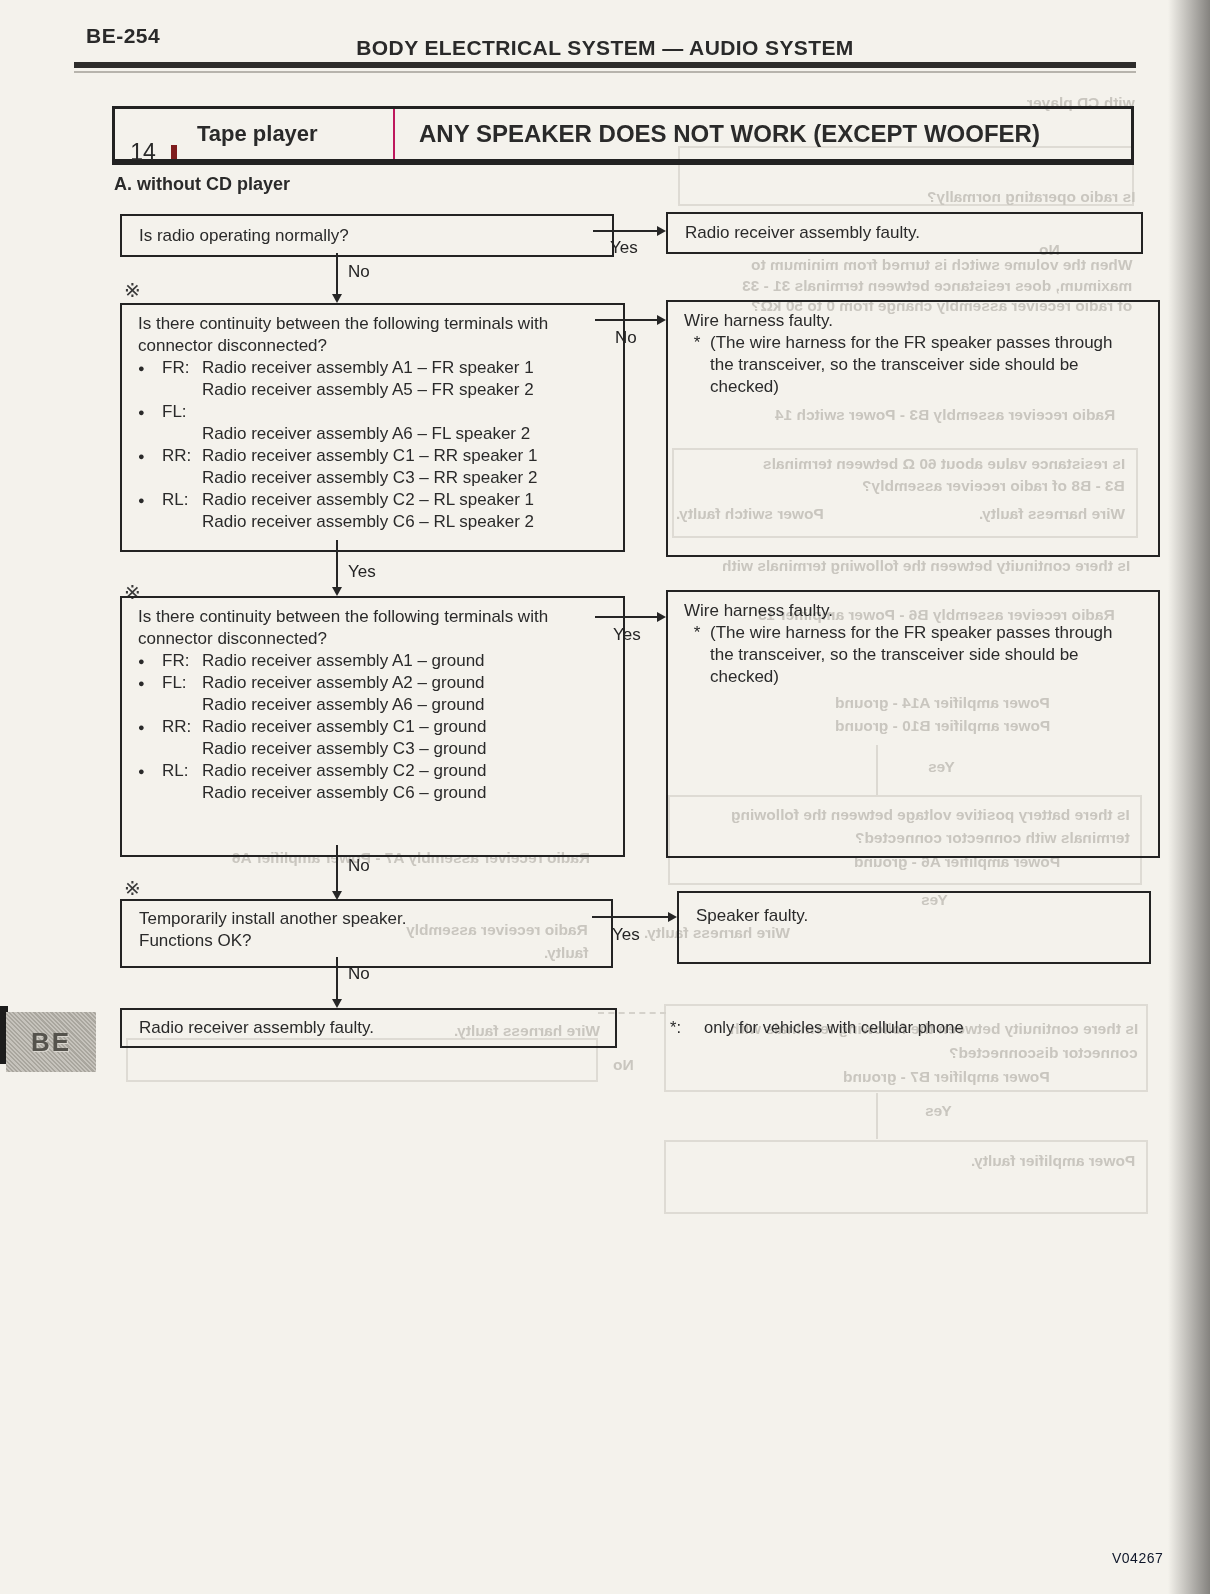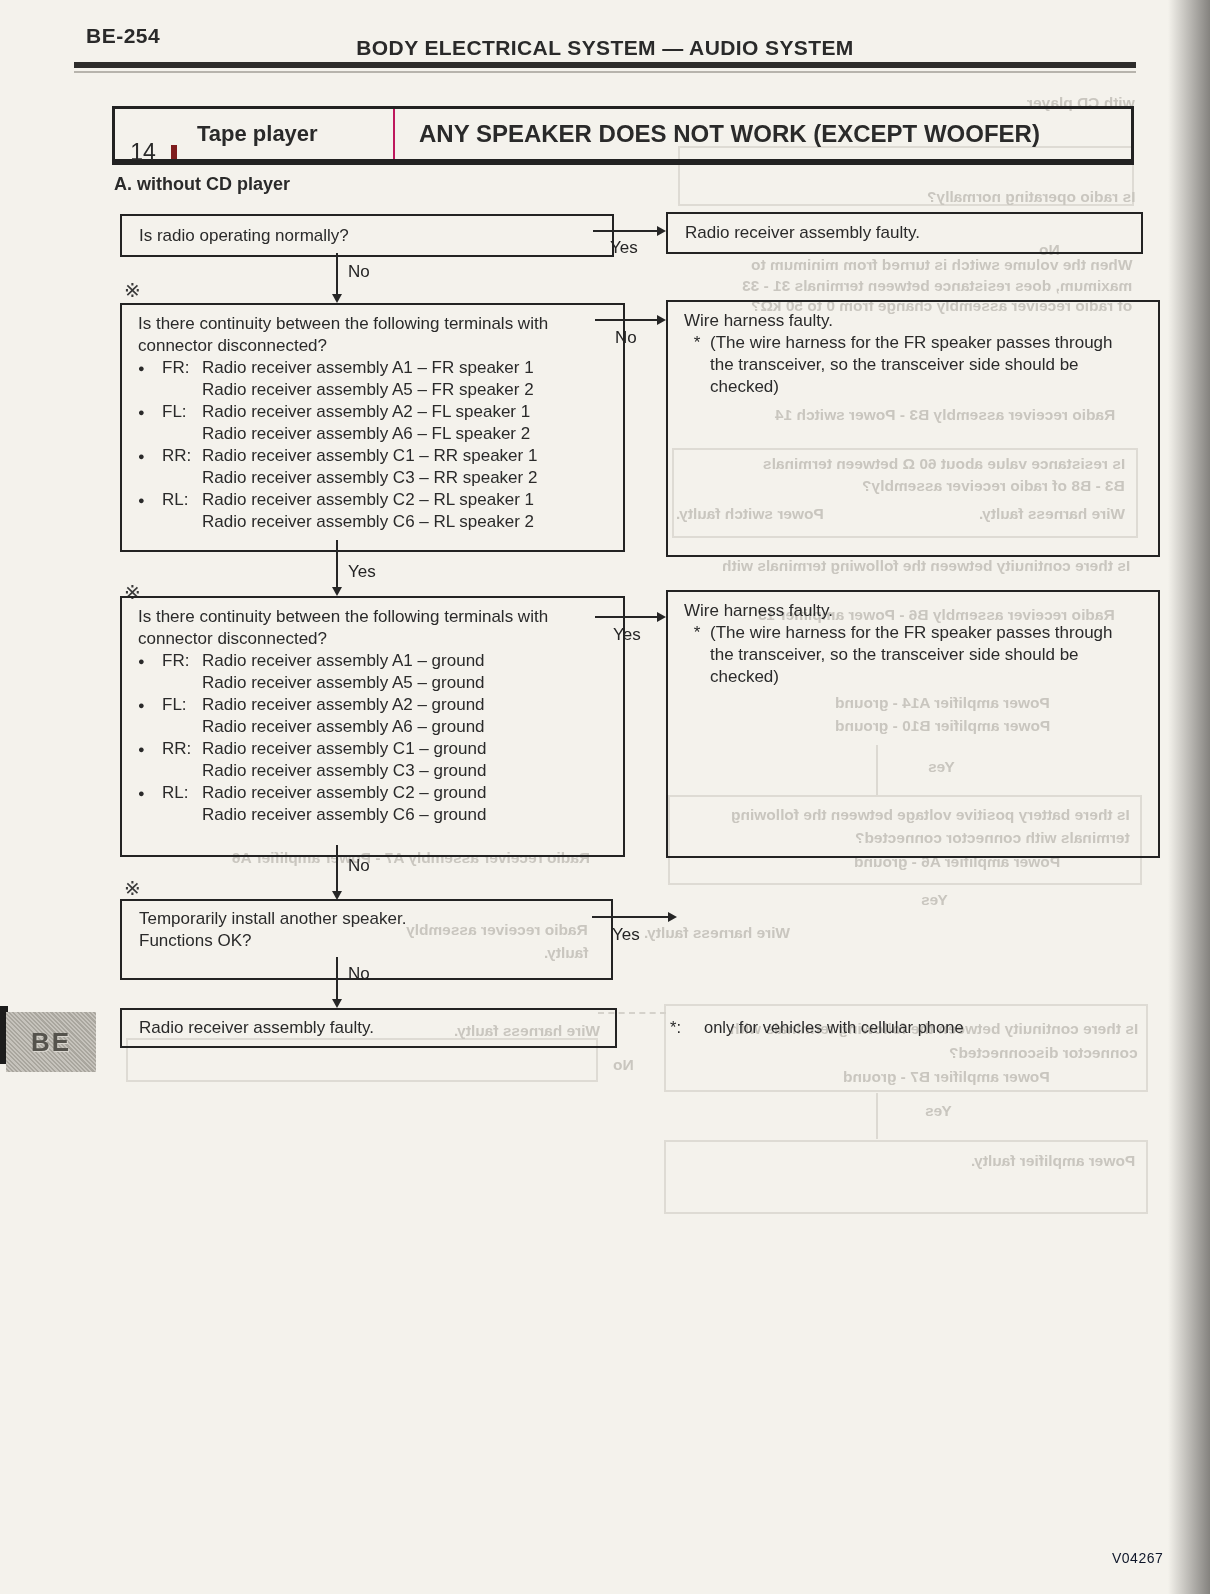--- a/index.html
+++ b/index.html
@@ -142,21 +142,20 @@
           <span class="t">Radio receiver assembly A1 – FR speaker 1</span>
         </div>
       <div class="row">
           <span class="b"></span>
           <span class="l"></span>
           <span class="t">Radio receiver assembly A5 – FR speaker 2</span>
         </div>
       <div class="row">
           <span class="b">●</span>
           <span class="l">FL:</span>
-          <span class="t">Radio receiver assembly A2 – FL speaker 1</span>
         </div>
       <div class="row">
           <span class="b"></span>
           <span class="l"></span>
           <span class="t">Radio receiver assembly A6 – FL speaker 2</span>
         </div>
       <div class="row">
           <span class="b">●</span>
           <span class="l">RR:</span>
           <span class="t">Radio receiver assembly C1 – RR speaker 1</span>
@@ -204,25 +203,20 @@
 
     <div class="box pad" style="left:120px;top:596px;width:475px;height:249px;">
       <div>Is there continuity between the following terminals with</div>
       <div>connector disconnected?</div>
       <div class="row">
           <span class="b">●</span>
           <span class="l">FR:</span>
           <span class="t">Radio receiver assembly A1 – ground</span>
         </div>
       <div class="row">
-          <span class="b"></span>
-          <span class="l"></span>
-          <span class="t">Radio receiver assembly A5 – ground</span>
-        </div>
-      <div class="row">
           <span class="b">●</span>
           <span class="l">FL:</span>
           <span class="t">Radio receiver assembly A2 – ground</span>
         </div>
       <div class="row">
           <span class="b"></span>
           <span class="l"></span>
           <span class="t">Radio receiver assembly A6 – ground</span>
         </div>
       <div class="row">
@@ -264,25 +258,28 @@
     </div>
     <div class="hline" style="left:595px;top:616px;width:62px;"></div>
     <div class="arr-r" style="left:657px;top:612px;"></div>
     <div class="lbl" style="left:613px;top:625px;">Yes</div>
 
     <div class="vline" style="left:336px;top:845px;height:47px;"></div>
     <div class="arr-d" style="left:332px;top:891px;"></div>
     <div class="lbl" style="left:348px;top:856px;">No</div>
     <div class="marker" style="left:124px;top:876px;">※</div>
 
-    <div class="box" style="left:120px;top:899px;width:472px;height:58px;padding:7px 0 12px 17px;">
+    <div class="box" style="left:120px;top:899px;width:472px;height:58px;padding:7px 0 0 17px;">
       <div>Temporarily install another speaker.</div>
       <div>Functions OK?</div>
     </div>
 
+    <div class="box vcenter" style="left:677px;top:891px;width:453px;height:57px;align-items:flex-start;padding-top:12px;">
+      <span>Speaker faulty.</span>
+    </div>
     <div class="hline" style="left:592px;top:916px;width:76px;"></div>
     <div class="arr-r" style="left:668px;top:912px;"></div>
     <div class="lbl" style="left:612px;top:925px;">Yes</div>
 
     <div class="vline" style="left:336px;top:957px;height:43px;"></div>
     <div class="arr-d" style="left:332px;top:999px;"></div>
     <div class="lbl" style="left:348px;top:964px;">No</div>
 
     <div class="box vcenter" style="left:120px;top:1008px;width:476px;height:36px;">
       <span>Radio receiver assembly faulty.</span>

